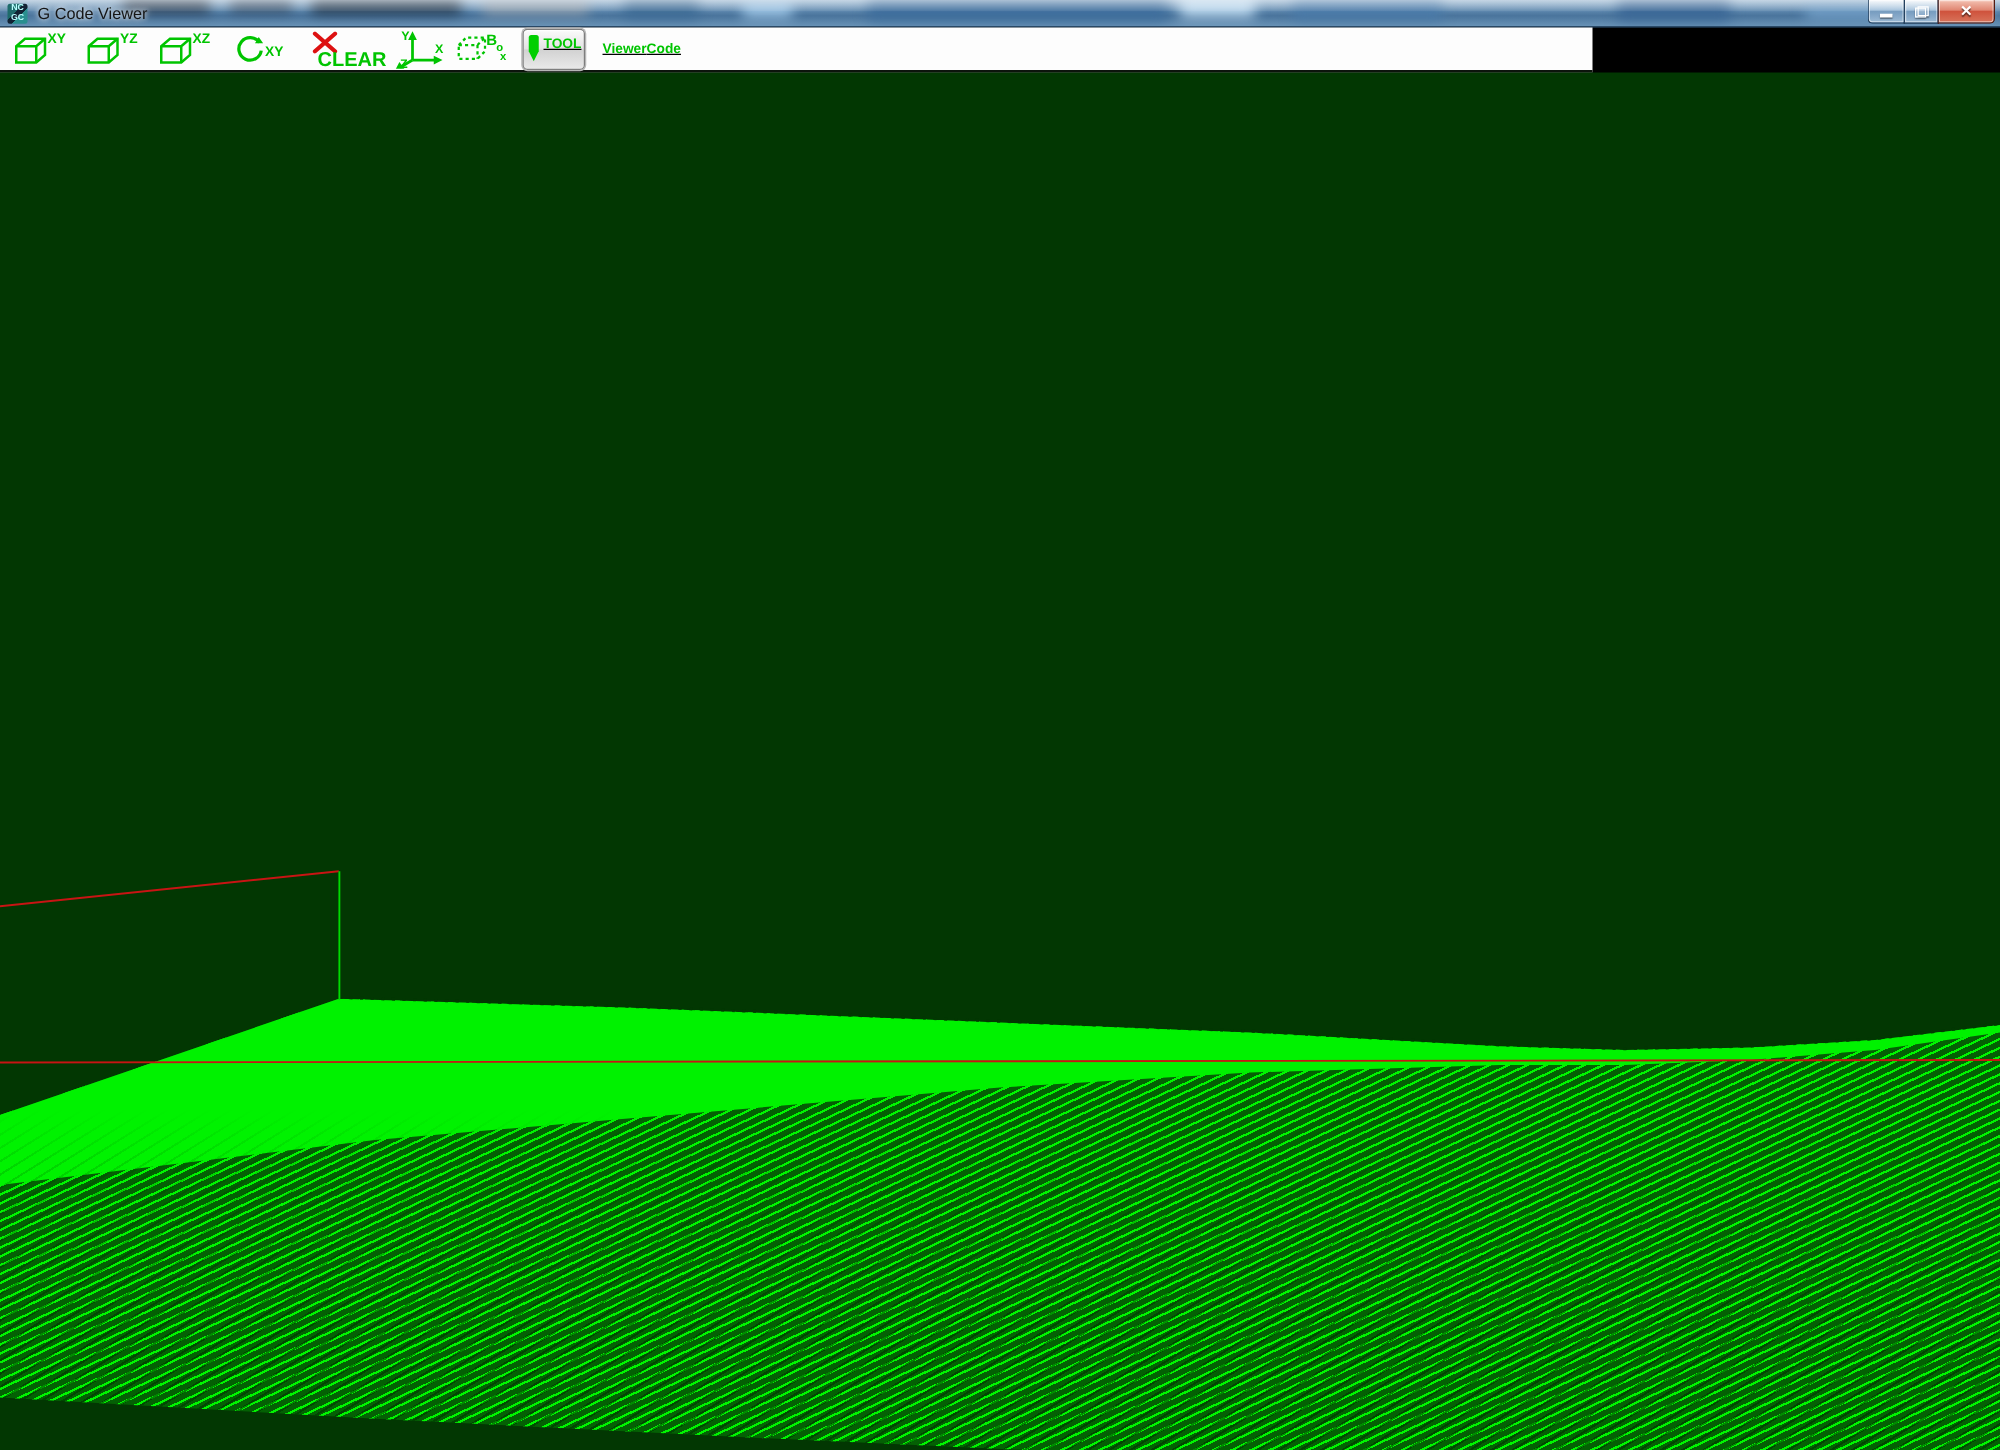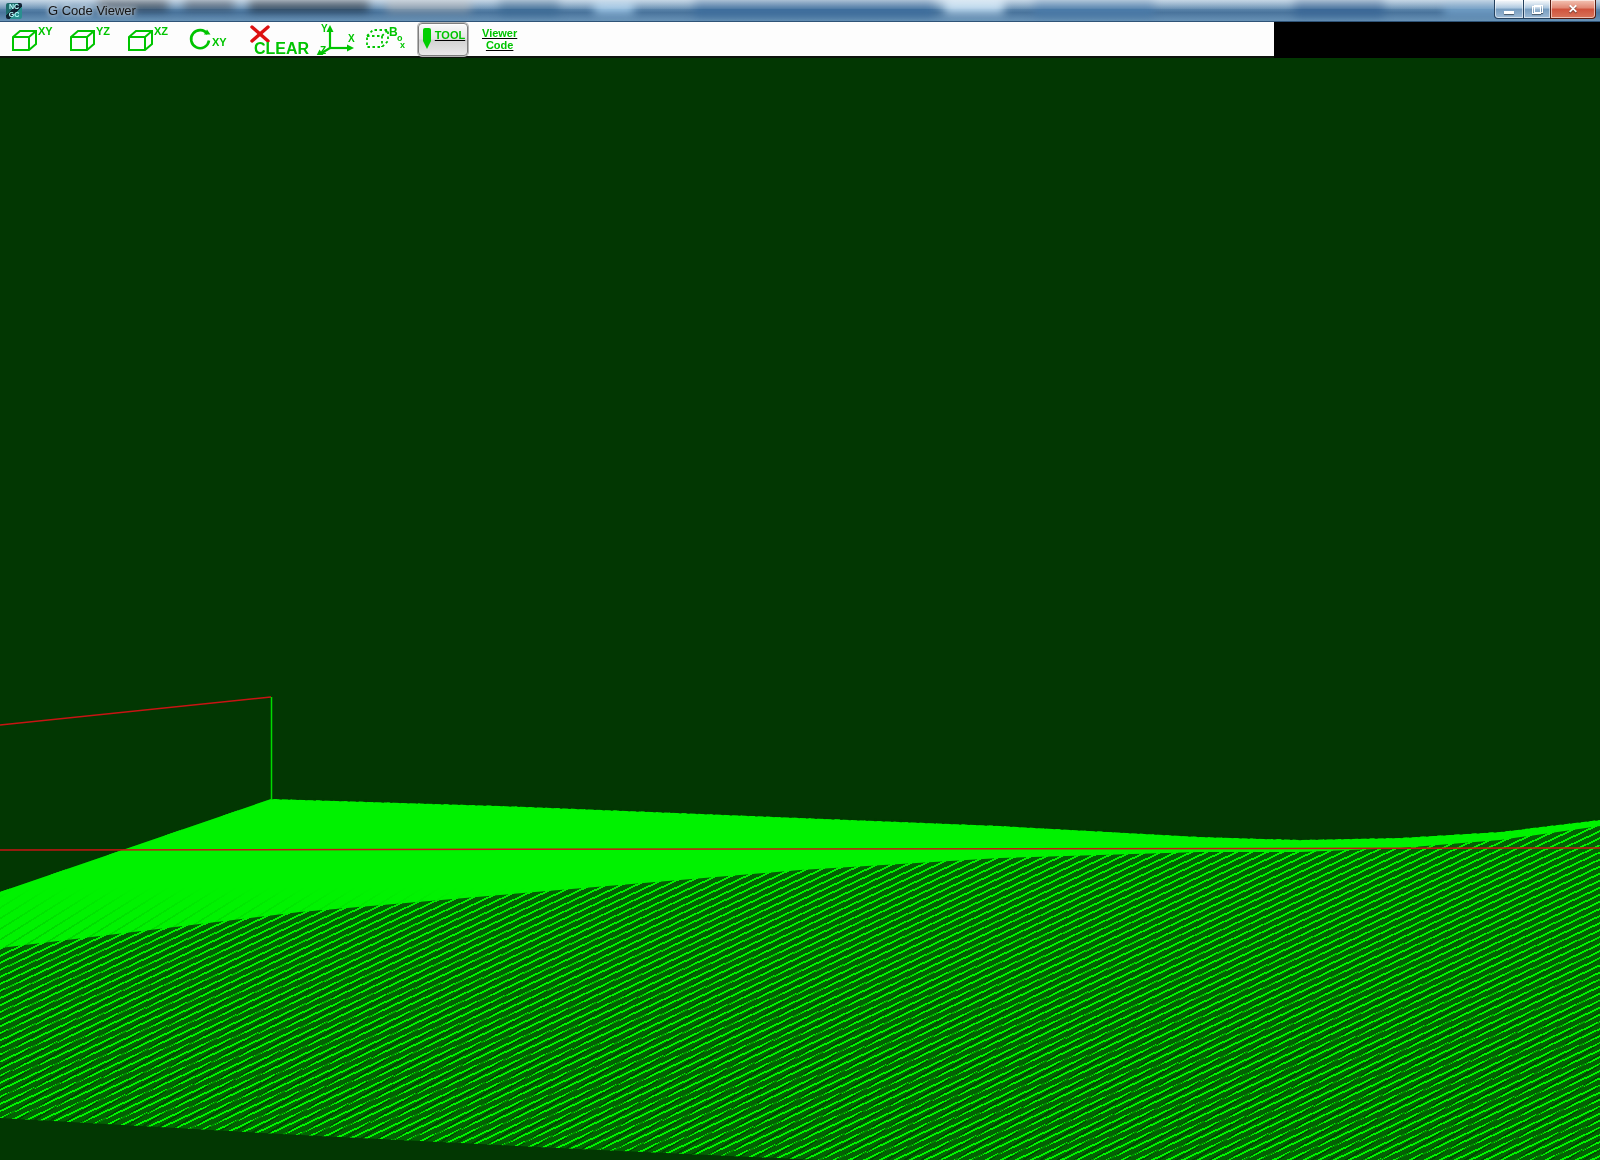--- a/index.html
+++ b/index.html
@@ -37,21 +37,21 @@
     background:linear-gradient(180deg,rgba(255,255,255,.55),rgba(255,255,255,.08));
   }
   .app-icon{
     position:absolute;left:6px;top:3px;width:16px;height:16px;
     background:linear-gradient(135deg,#1d6b6b 0 40%,#123 40% 60%,#2a8f8f 60% 100%);
     border-radius:2px;
     color:#bff;font-size:7px;font-weight:bold;line-height:8px;text-align:center;
     letter-spacing:0;overflow:hidden;
   }
   .title-text{
-    position:absolute;left:48px;top:3px;
+    position:absolute;left:30px;top:3px;
     font-size:13px;color:#151515;
     text-shadow:0 0 4px rgba(255,255,255,.95),0 0 8px rgba(255,255,255,.8);
     white-space:nowrap;
   }
   
   .caption-buttons{position:absolute;right:4px;top:0;display:flex;}
   .cap-btn{
     position:relative;height:19px;box-sizing:border-box;
     border:1px solid #25415e;border-top:none;
     background:linear-gradient(180deg,rgba(255,255,255,.85) 0%,rgba(205,223,240,.55) 45%,rgba(130,160,190,.45) 50%,rgba(185,208,230,.7) 100%);
@@ -97,21 +97,21 @@
   .axis-btn{margin-left:18px;width:44px;height:32px;}
   .box-btn{margin-left:8px;width:42px;height:30px;}
   .tool-btn{
     margin-left:12px;width:48px;height:31px;
     border:1px solid #7e7e7e;border-radius:4px;
     background:linear-gradient(180deg,#fbfbfb,#e3e3e3 48%,#d2d2d2 52%,#e9e9e9);
     box-shadow:inset 0 1px 0 #fff,0 0 0 1px #b5b5b5;
     display:flex;align-items:center;justify-content:center;gap:2px;
   }
   .tool-btn .vlabel{font-size:11px;font-weight:bold;color:#00c400;margin-top:-8px;}
-  .setup-btn{margin-left:14px;flex-direction:column;align-items:center;justify-content:center;}
+  .setup-btn{margin-left:14px;flex-direction:row;align-items:center;justify-content:center;}
   .setup-btn span{font-size:11px;font-weight:bold;color:#00c400;line-height:12px;display:block;}
 
   
   .viewport{
     position:absolute;left:0;top:58px;width:1600px;height:1102px;
     background:#023702;overflow:hidden;cursor:crosshair;
   }
   .mesh-base{
     position:absolute;inset:0;
     background-color:#046004;

